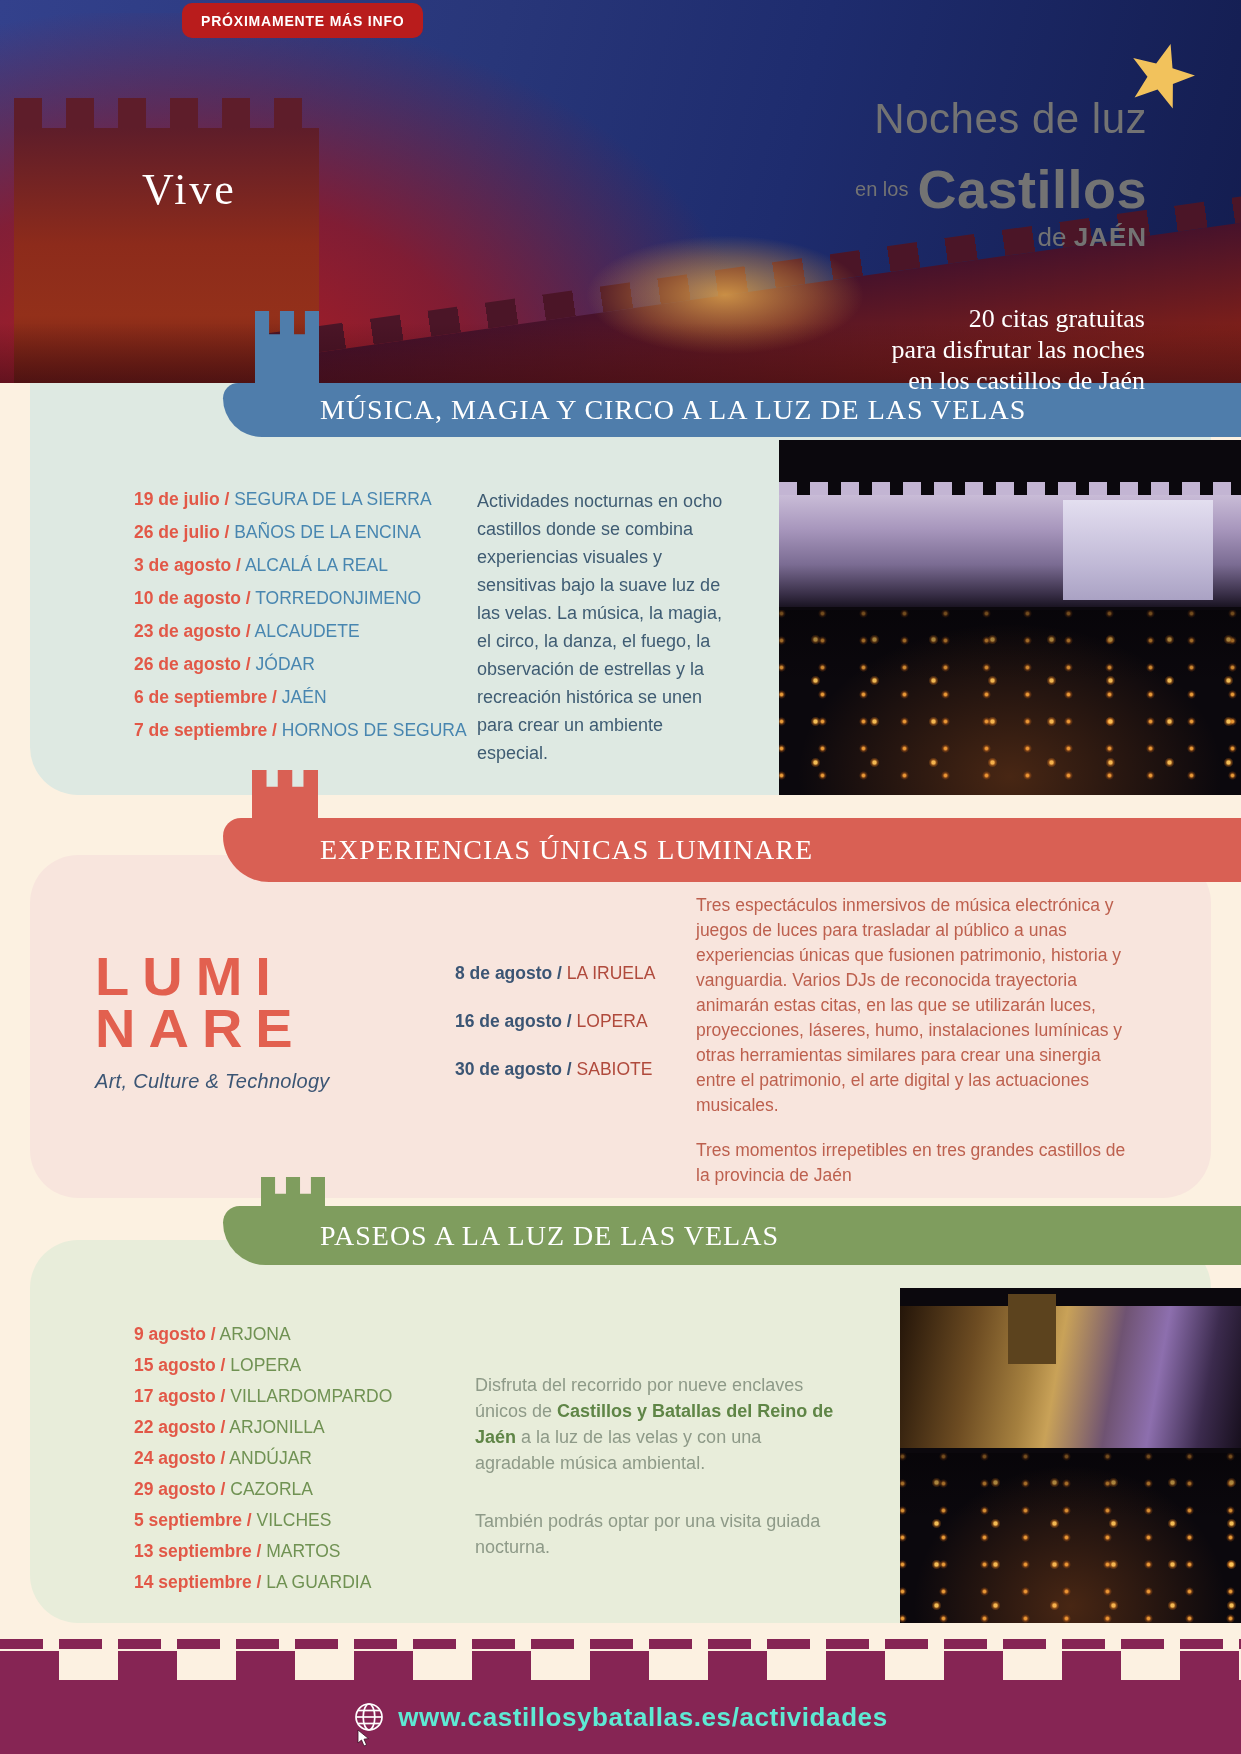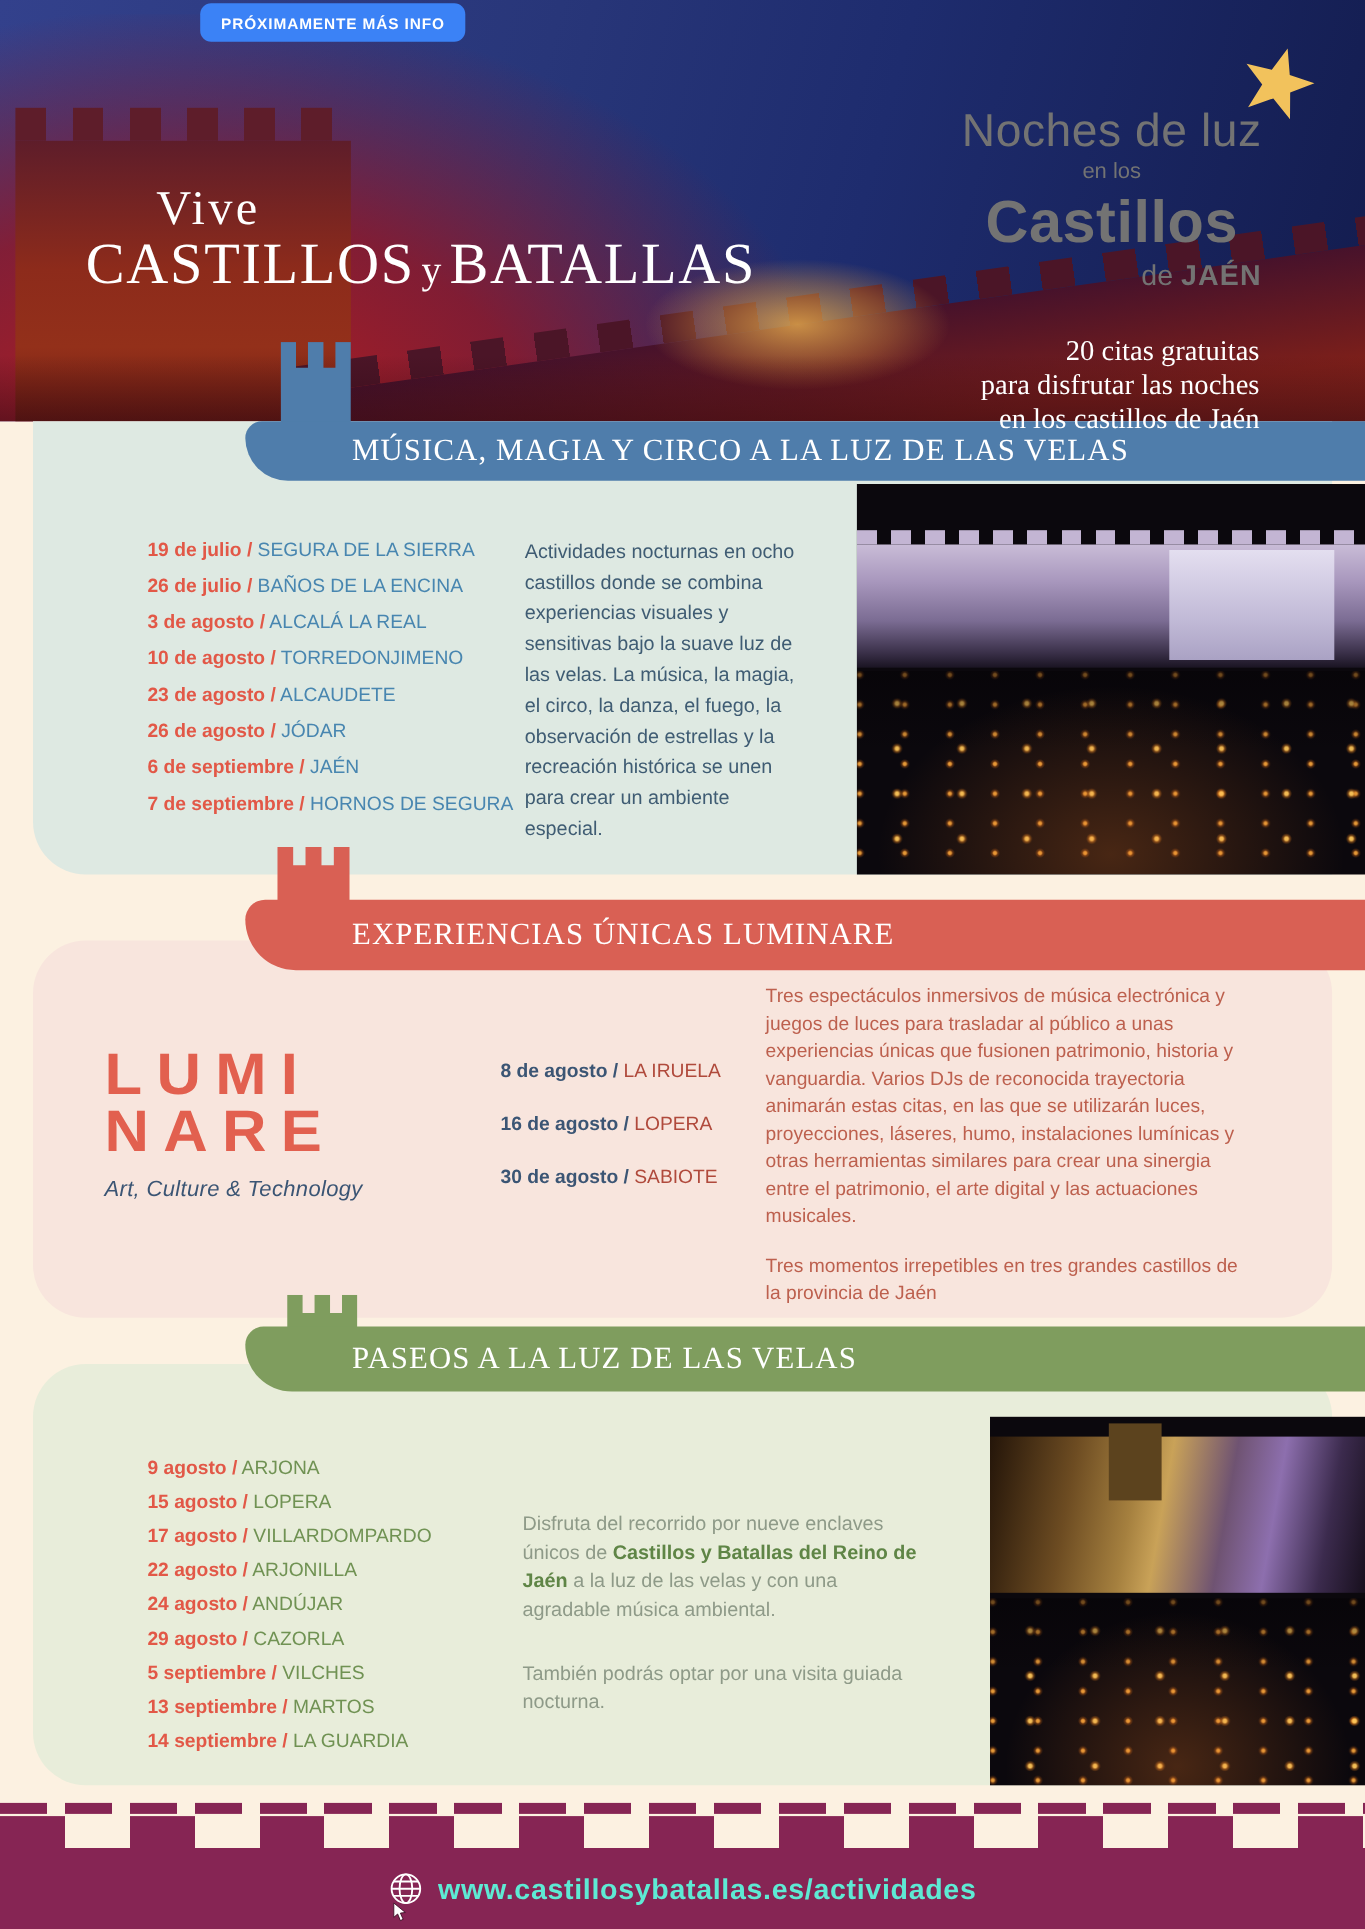--- a/index.html
+++ b/index.html
@@ -16,32 +16,32 @@
         background:repeating-linear-gradient(90deg,#5e1d2a 0 28px,transparent 28px 52px);}
   .hero-wall{position:absolute;right:-50px;bottom:-65px;width:1010px;height:230px;
         transform:rotate(-8deg);transform-origin:right bottom;
         background:linear-gradient(180deg,#47122b 0%,#7c1f1a 45%,#8e2a16 100%);}
   .hero-wall::before{content:"";position:absolute;top:-26px;left:0;right:0;height:26px;
         background:repeating-linear-gradient(90deg,#4b1527 0 30px,transparent 30px 58px);}
   .hero-gold{position:absolute;left:585px;top:235px;width:280px;height:120px;
         background:radial-gradient(ellipse,rgba(224,164,74,.85) 0%,rgba(224,150,60,.35) 45%,transparent 70%);}
   .hero::after{content:"";position:absolute;left:0;right:0;bottom:0;height:60px;
         background:linear-gradient(transparent,rgba(45,7,18,.5));}
-  .badge{position:absolute;left:182px;top:3px;height:35px;background:#3b82f6;color:#fff;
+  .badge{position:absolute;left:182px;top:3px;height:35px;background:#b91c1c;color:#fff;
         border-radius:10px;display:flex;align-items:center;padding:0 19px;
         font-size:14px;font-weight:bold;letter-spacing:.8px;z-index:5;}
   .brand-vive{position:absolute;left:142px;top:164px;color:#fff;z-index:4;
         font-family:"Liberation Serif",serif;font-size:44px;letter-spacing:3px;}
   .brand-main{position:absolute;left:78px;top:210px;color:#fff;z-index:4;white-space:nowrap;
         font-family:"Liberation Serif",serif;font-size:53px;letter-spacing:1.5px;}
   .brand-main .conn{font-size:36px;margin:0 6px;}
   .star{position:absolute;left:1128px;top:40px;width:68px;height:68px;transform:rotate(16deg);z-index:4;}
   .ndl{position:absolute;right:94px;top:98px;text-align:right;color:#737373;z-index:4;}
   .ndl-1{font-size:42px;letter-spacing:.5px;line-height:1;}
-  .ndl-2{display:flex;justify-content:flex-end;align-items:center;gap:9px;margin-top:6px;line-height:1;flex-direction:column;}
+  .ndl-2{display:flex;justify-content:flex-end;align-items:center;gap:9px;margin-top:22px;line-height:1;}
   .ndl-2 .pre{font-size:20px;}
   .ndl-2 .main{font-size:54px;font-weight:bold;letter-spacing:.5px;}
   .ndl-3{font-size:26px;margin-top:8px;line-height:1;}
   .ndl-3 .sub{font-weight:bold;letter-spacing:1px;}
   .tagline{position:absolute;right:96px;top:303px;text-align:right;color:#fff;z-index:4;
         font-family:"Liberation Serif",serif;font-size:26px;line-height:31px;}
   
   .card{position:absolute;left:30px;width:1181px;}
   .card1{top:383px;height:412px;background:#dee9e2;border-radius:0 0 0 48px;}
   .card2{top:855px;height:343px;background:#f8e5dd;border-radius:48px;}
@@ -122,23 +122,20 @@
   <div class="hero">
     <div class="hero-glow"></div>
     <div class="hero-tower"></div>
     <div class="hero-wall"></div>
     <div class="hero-gold"></div>
   </div>
   <div class="badge">
     <span>PRÓXIMAMENTE MÁS INFO</span>
   </div>
   <div class="brand-vive">Vive</div>
-  <div class="brand-main">
-    <span>CASTILLOS</span><span class="conn">y</span><span>BATALLAS</span>
-  </div>
   <svg class="star" viewBox="0 0 72 70">
     <polygon points="36,2 45,26 70,27 50,42 57,67 36,52 15,67 22,42 2,27 27,26" fill="#f2c25c"></polygon>
   </svg>
   <div class="ndl">
     <div class="ndl-1">Noches de luz</div>
     <div class="ndl-2">
       <span class="pre">en los</span>
       <span class="main">Castillos</span>
     </div>
     <div class="ndl-3">

